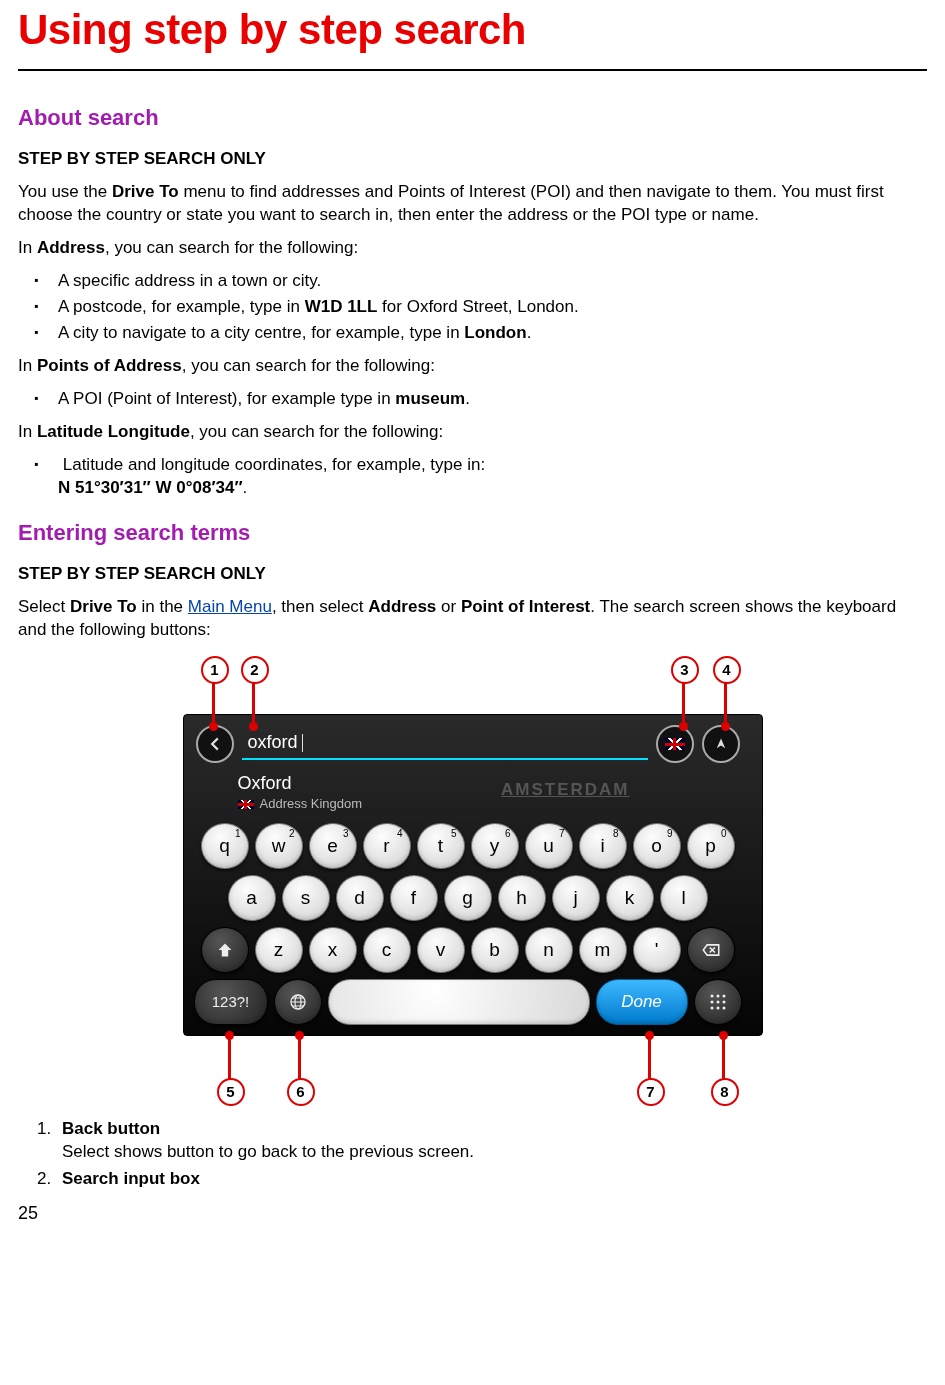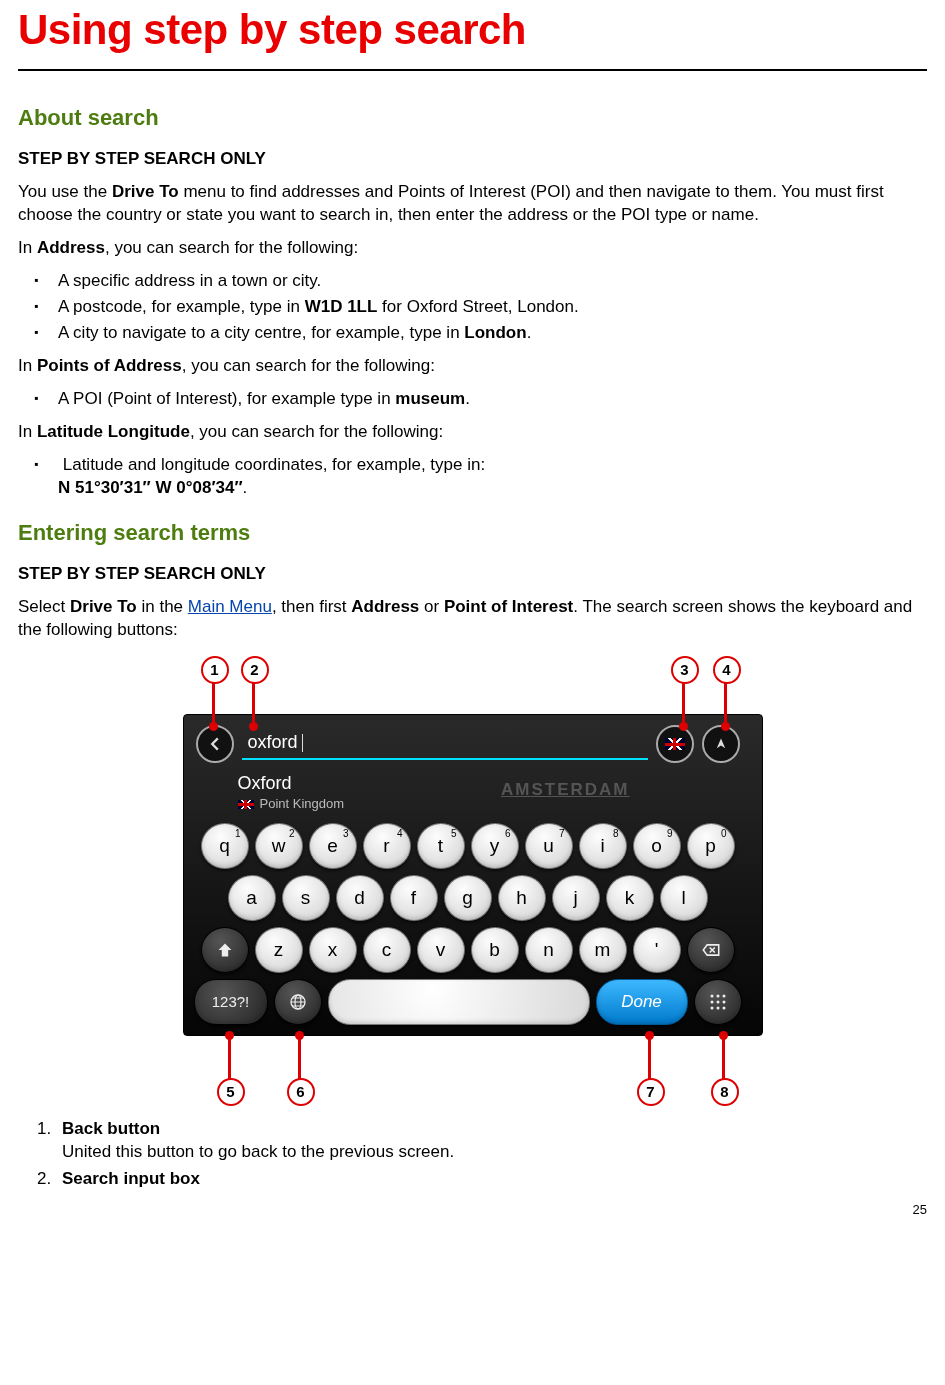--- a/index.html
+++ b/index.html
@@ -18,21 +18,21 @@
     font-weight: bold;
     margin: 2px 0 10px 0;
     letter-spacing: -0.5px;
   }
   .hr {
     border: none;
     border-top: 2px solid #000;
     margin: 0 0 32px 0;
   }
   .section-h {
-    color: #4d7c0f;
+    color: #a21caf;
     font-size: 22px;
     font-weight: bold;
     margin: 18px 0 16px 0;
   }
   .sub-h {
     font-weight: bold;
     margin: 14px 0 10px 0;
     font-size: 17px;
   }
   p { margin: 10px 0; }
@@ -51,21 +51,21 @@
     vertical-align: 2px;
   }
   ul.sq li { margin: 3px 12px; }
   ol.callout-list {
     padding-left: 24px;
     margin: 12px 0 10px 0;
   }
   ol.callout-list > li { margin: 4px 0 2px 14px; padding-left: 6px; }
   .callout-title { font-weight: bold; }
   a.link { color: #0645AD; text-decoration: underline; }
-  .page-num { text-align: right; font-size: 13px; margin-top: 6px; }
+  .page-num { text-align: left; font-size: 18px; margin-top: 6px; }
 
   
   .kb-wrap {
     width: 580px;
     margin: 14px auto 8px auto;
     position: relative;
     padding-top: 58px;
     padding-bottom: 70px;
   }
   .kb {
@@ -237,21 +237,21 @@
   <li>
     <span>Latitude and longitude coordinates, for example, type in:</span><br>
     <span class="bold">N 51°30′31″    W 0°08′34″</span><span>.</span>
   </li>
 </ul>
 
 <div class="section-h">Entering search terms</div>
 <div class="sub-h">STEP BY STEP SEARCH ONLY</div>
 
 <p>
-  <span>Select </span><span class="bold">Drive To</span><span> in the </span><a class="link">Main Menu</a><span>, then first </span><span class="bold">Address</span><span> or </span><span class="bold">Point of Interest</span><span>. The search screen shows the keyboard and the following buttons:</span>
+  <span>Select </span><span class="bold">Drive To</span><span> in the </span><a class="link">Main Menu</a><span>, then select </span><span class="bold">Address</span><span> or </span><span class="bold">Point of Interest</span><span>. The search screen shows the keyboard and the following buttons:</span>
 </p>
 
 <div class="kb-wrap">
 
   <div class="pin" style="left:18px; top:0;">1</div>
   <div class="stem-v" style="left:29px; top:26px; height:42px;"></div>
   <div class="stem-bulb" style="left:26px; top:66px;"></div>
 
   <div class="pin" style="left:58px; top:0;">2</div>
   <div class="stem-v" style="left:69px; top:26px; height:42px;"></div>
@@ -282,21 +282,21 @@
       <div class="circle-btn">
         <svg width="14" height="14" viewBox="0 0 10 10">
             <path d="M2 8 L5 1 L8 8 L5 6 Z" fill="#ddd"></path>
           </svg>
       </div>
     </div>
     <div class="suggest">
       <div class="suggest-title">Oxford</div>
       <div class="suggest-sub">
         <div class="uk-flag"></div>
-        <span>Point Kingdom</span>
+        <span>Address Kingdom</span>
       </div>
     </div>
     <div class="amst">AMSTERDAM</div>
 
     <div class="k-rows">
       <div class="k-row" id="kb-row1">
           <div class="key">q<sup>1</sup></div>
           <div class="key">w<sup>2</sup></div>
           <div class="key">e<sup>3</sup></div>
           <div class="key">r<sup>4</sup></div>
@@ -373,20 +373,20 @@
   <div class="pin" style="left:454px; bottom:0;">7</div>
 
   <div class="stem-bulb" style="left:536px; bottom:66px;"></div>
   <div class="stem-v" style="left:539px; bottom:26px; height:42px;"></div>
   <div class="pin" style="left:528px; bottom:0;">8</div>
 </div>
 
 <ol class="callout-list">
   <li>
     <span class="callout-title">Back button</span><br>
-    <span>United this button to go back to the previous screen.</span>
+    <span>Select shows button to go back to the previous screen.</span>
   </li>
   <li>
     <span class="callout-title">Search input box</span>
   </li>
 </ol>
 
 <div class="page-num">25</div>
 
 </body></html>

